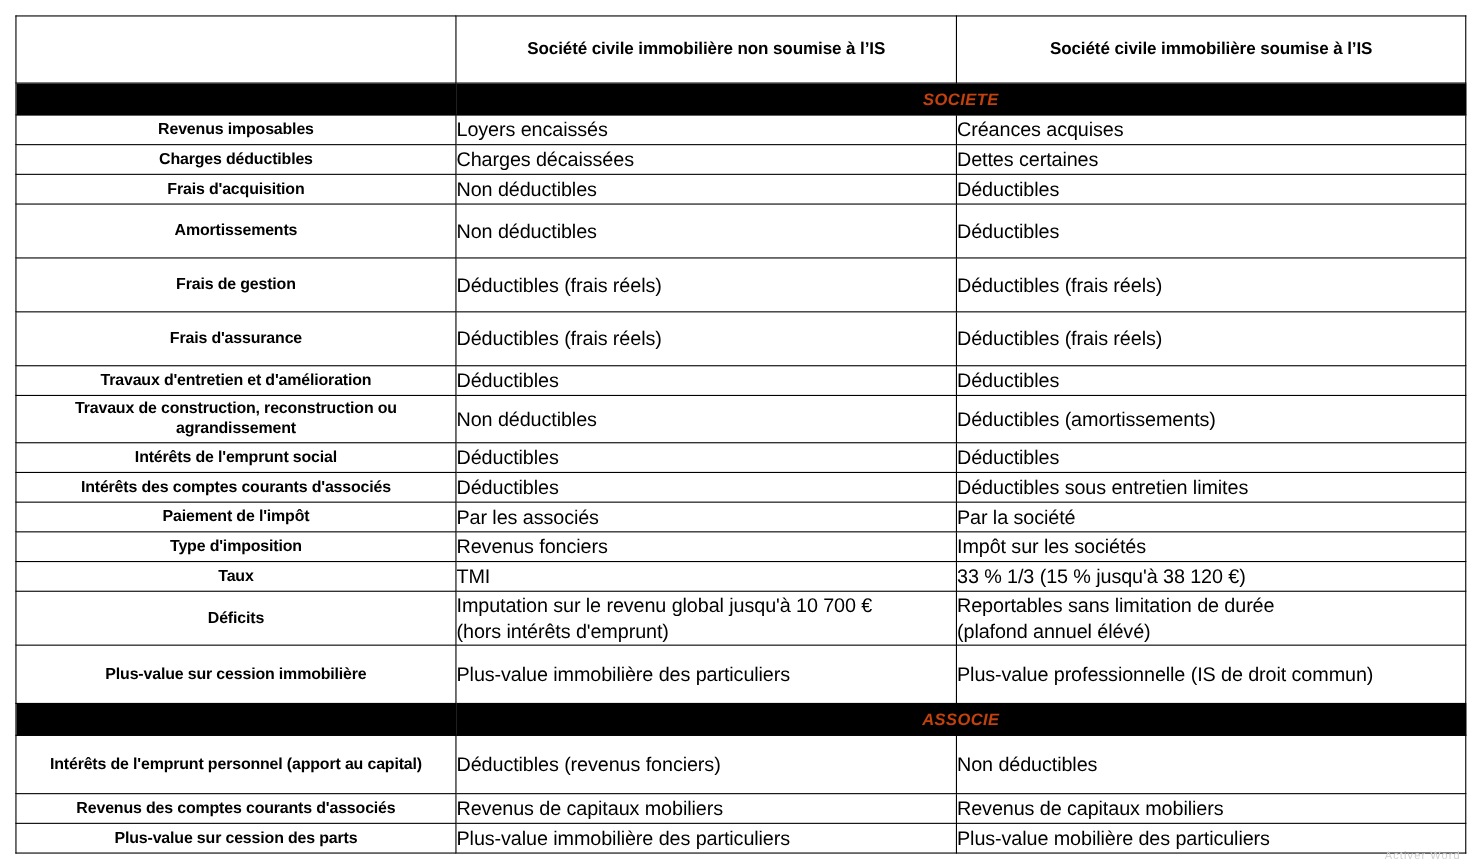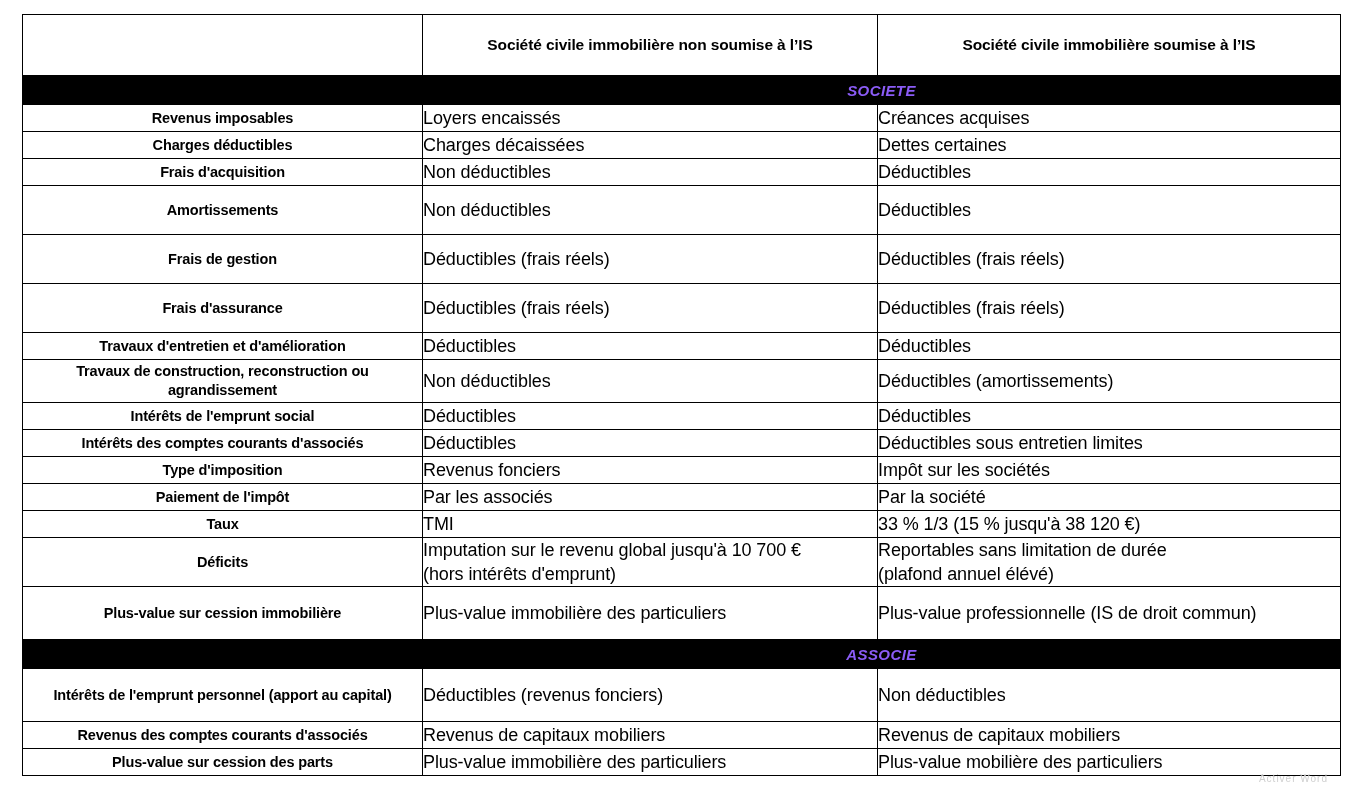--- a/index.html
+++ b/index.html
@@ -18,21 +18,21 @@
 
   #sheet {
     position: relative;
     width: 1348px;
     height: 785px;
     background: #ffffff;
   }
 
   table.cmp {
     position: absolute;
-    left: 22px;
+    left: 14px;
     top: 14px;
     width: 1318px;
     border-collapse: collapse;
     table-layout: fixed;
   }
 
   table.cmp col.c-label  { width: 400px; }
   table.cmp col.c-noIS   { width: 455px; }
   table.cmp col.c-IS     { width: 463px; }
 
@@ -59,21 +59,21 @@
     letter-spacing: -0.1px;
   }
 
   
   tr.band-row td {
     background: #000000;
     border-color: #000000;
     height: 28px;
   }
   td.band-cell {
-    color: #8b5cf6;
+    color: #c2410c;
     font-weight: bold;
     font-style: italic;
     font-size: 15px;
     text-align: center;
     letter-spacing: 0.4px;
     background: #000000;
   }
   td.band-left {
     background: #000000;
     border-color: #000000;
@@ -180,28 +180,28 @@
           <td class="lbl">Intérêts de l'emprunt social</td>
           <td class="val nb">Déductibles</td>
           <td class="val nb">Déductibles</td>
         </tr>
         <tr class="h-26">
           <td class="lbl">Intérêts des comptes courants d'associés</td>
           <td class="val nb">Déductibles</td>
           <td class="val nb">Déductibles sous entretien limites</td>
         </tr>
         <tr class="h-26">
+          <td class="lbl">Paiement de l'impôt</td>
+          <td class="val nb">Par les associés</td>
+          <td class="val nb">Par la société</td>
+        </tr>
+        <tr class="h-26">
           <td class="lbl">Type d'imposition</td>
           <td class="val nb">Revenus fonciers</td>
           <td class="val nb">Impôt sur les sociétés</td>
-        </tr>
-        <tr class="h-26">
-          <td class="lbl">Paiement de l'impôt</td>
-          <td class="val nb">Par les associés</td>
-          <td class="val nb">Par la société</td>
         </tr>
         <tr class="h-26">
           <td class="lbl">Taux</td>
           <td class="val nb">TMI</td>
           <td class="val nb">33 % 1/3 (15 % jusqu'à 38 120 €)</td>
         </tr>
         <tr class="h-42">
           <td class="lbl">Déficits</td>
           <td class="val nb">Imputation sur le revenu global jusqu'à 10 700 €
 (hors intérêts d'emprunt)</td>

